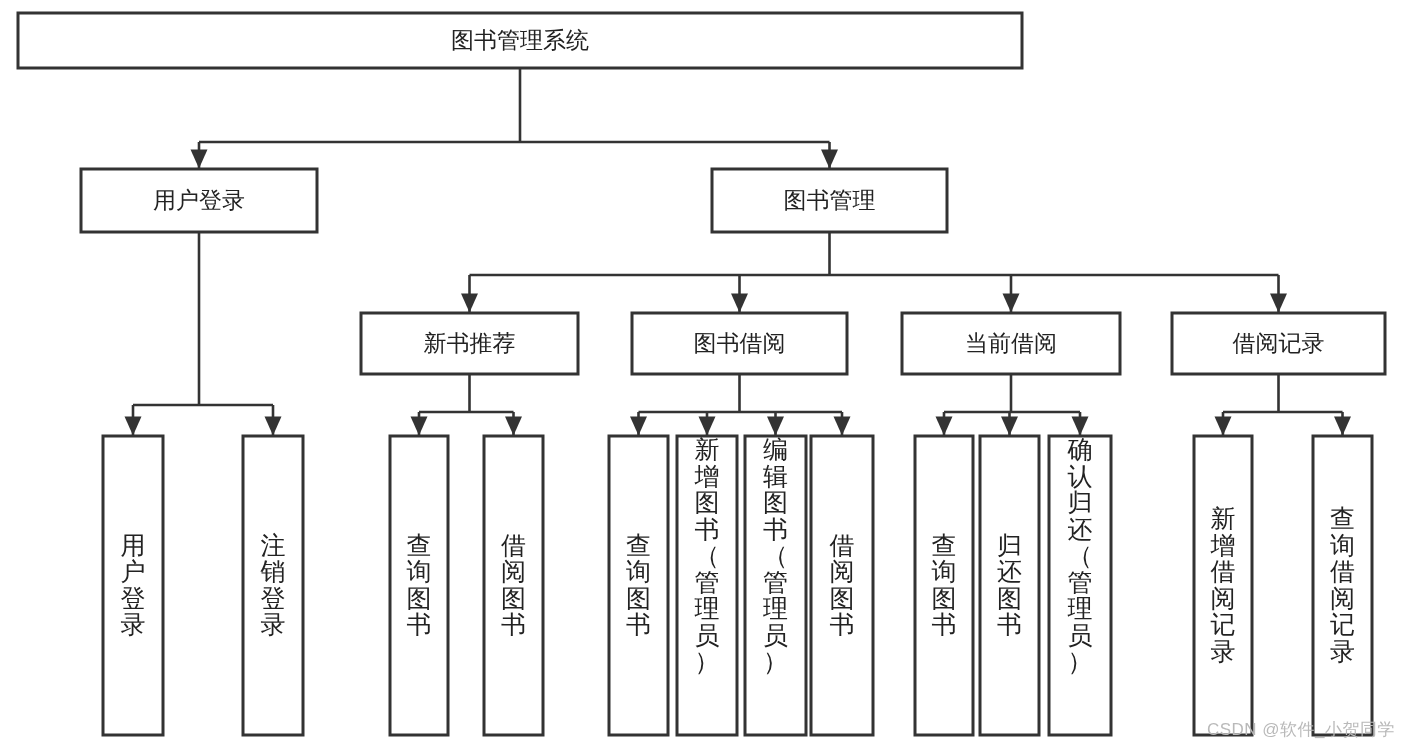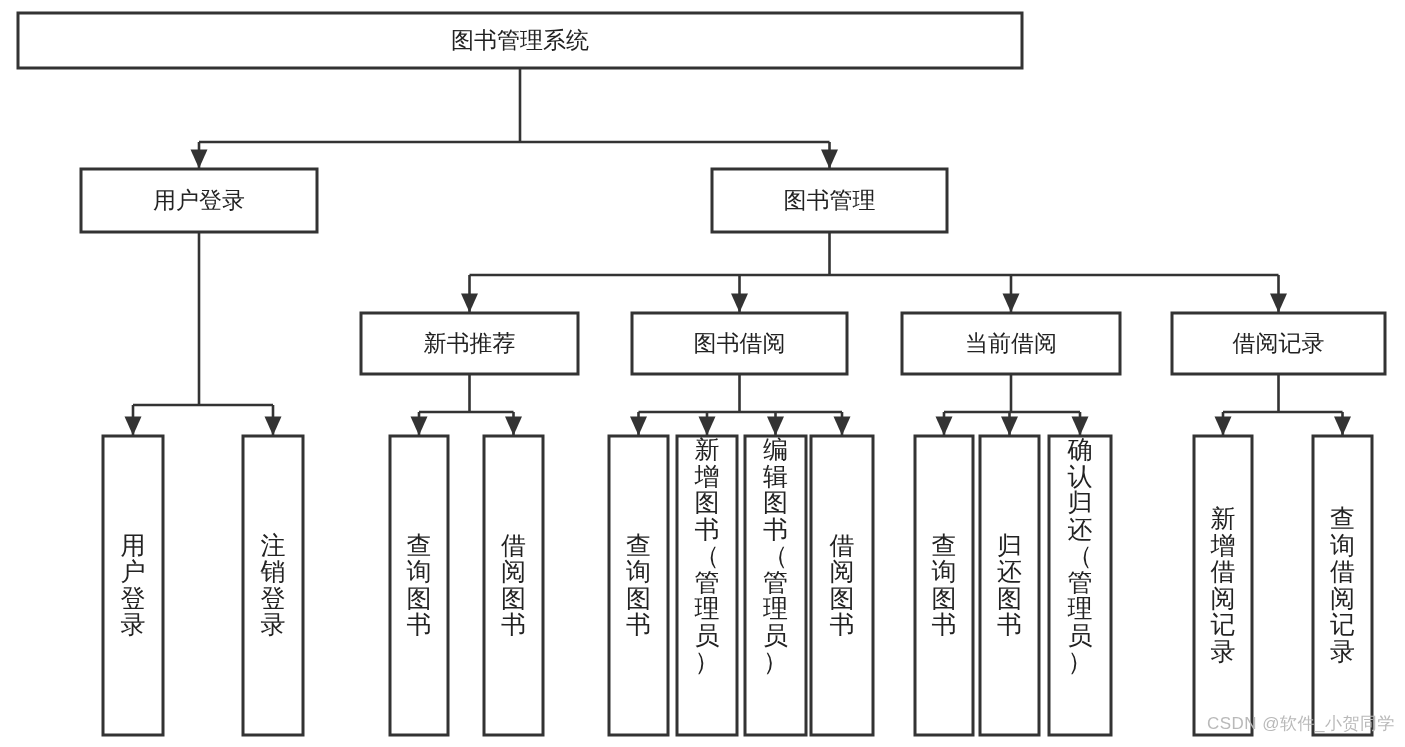--- a/index.html
+++ b/index.html
@@ -45,21 +45,21 @@
     stroke-width: 2.6;
     fill: none;
     stroke-linecap: butt;
   }
   .arrow-head {
     fill: #333333;
   }
   .watermark {
     position: absolute;
     right: 10px;
-    bottom: 12px;
+    bottom: 6px;
     color: #b9b9b9;
     font-size: 17px;
     font-family: "Liberation Sans", "DejaVu Sans", sans-serif;
     white-space: nowrap;
     letter-spacing: 0.5px;
   }
 </style>
 </head>
 <body>
 

